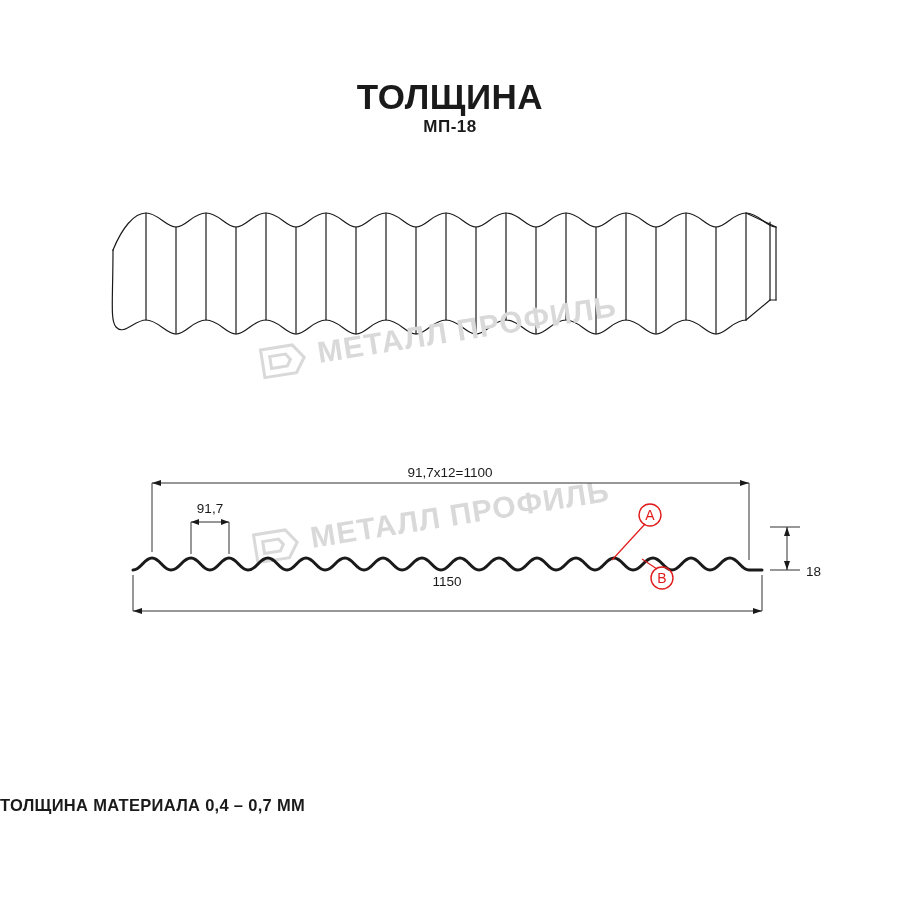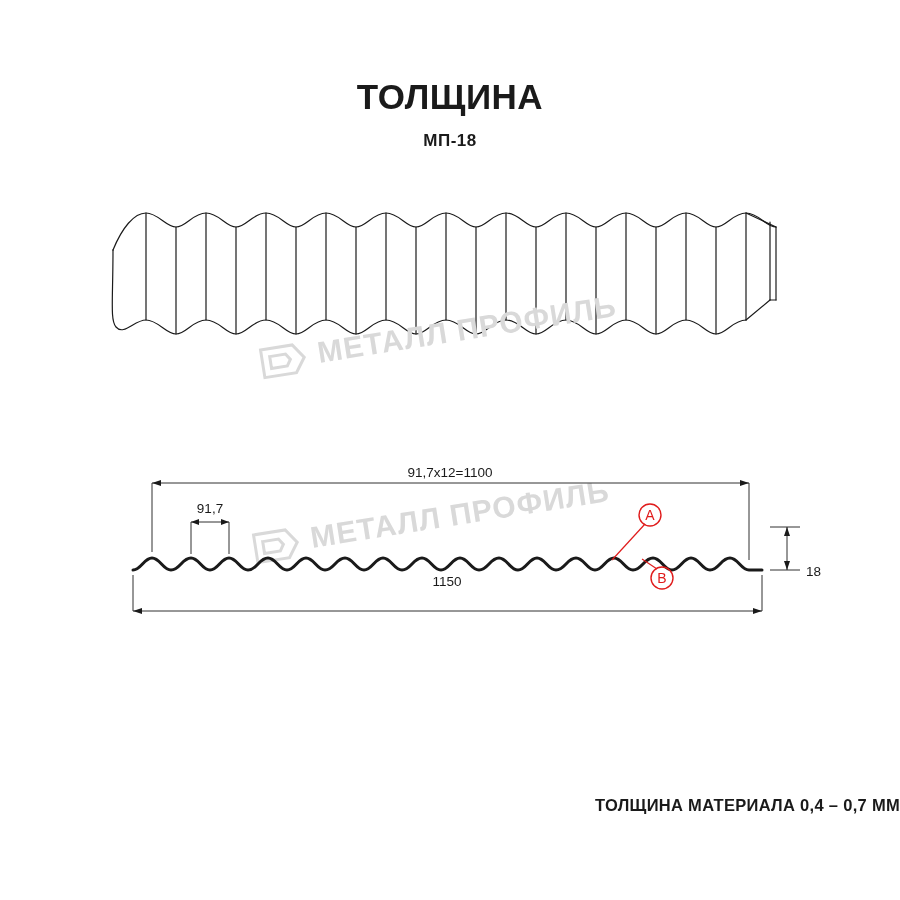--- a/index.html
+++ b/index.html
@@ -32,29 +32,28 @@
     font-size: 35px;
     font-weight: bold;
     letter-spacing: 0.5px;
     color: #1a1a1a;
     line-height: 1.1;
   }
   .subtitle {
     font-size: 17px;
     font-weight: bold;
     color: #1a1a1a;
-    margin-top: 14px;
     letter-spacing: 0.5px;
   }
   .footer-note {
     position: absolute;
     top: 796px;
     left: 0;
     width: 900px;
-    text-align: right;
+    text-align: left;
     font-size: 16.5px;
     font-weight: bold;
     letter-spacing: 0.3px;
     color: #1a1a1a;
   }
   svg { display: block; }
   .dimtxt {
     font-family: "Liberation Sans", sans-serif;
     font-size: 13.5px;
     fill: #1a1a1a;

